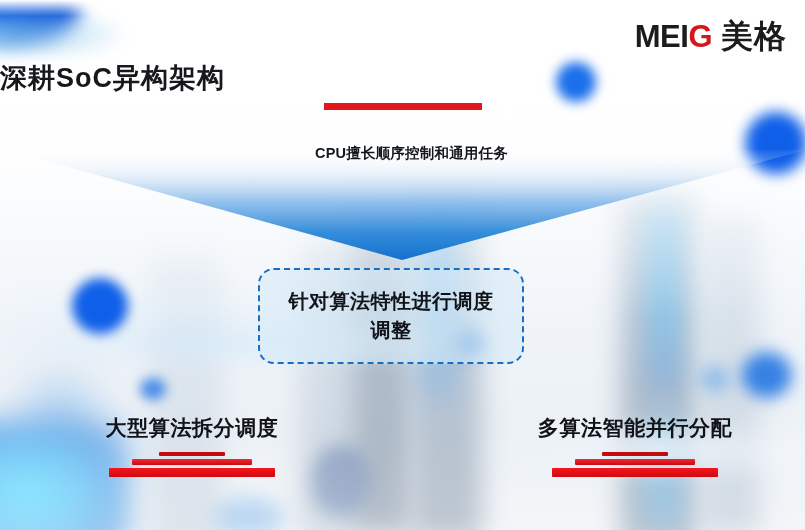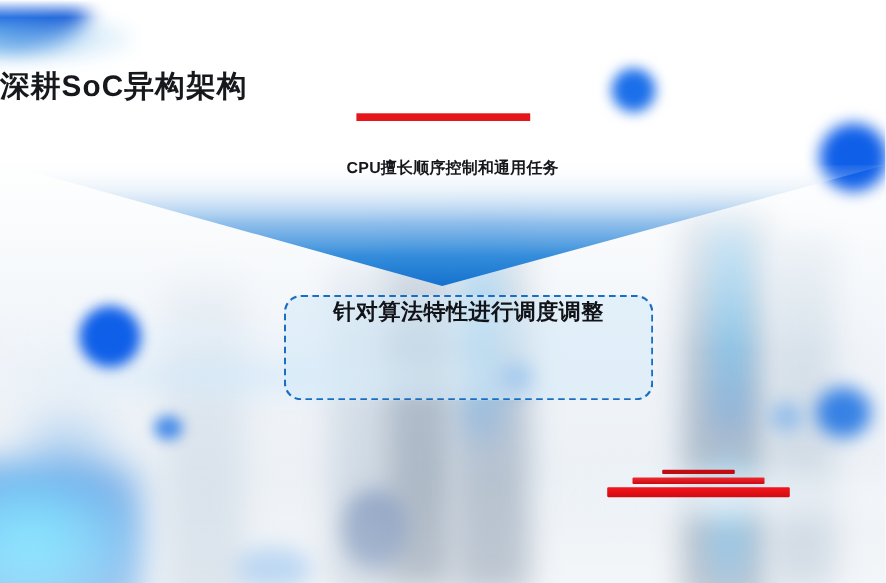--- a/index.html
+++ b/index.html
@@ -220,27 +220,27 @@
     letter-spacing: .2px;
   }
   .caption.c1 { padding-left: 18px; }
   .caption.c3 { padding-right: 12px; }
 
   
   .dash-box {
     position: absolute;
     left: 258px;
     top: 268px;
-    width: 336px;
+    width: 266px;
     height: 96px;
     border: 2px dashed #1a6ec2;
     border-radius: 16px;
     background: rgba(214,234,248,.58);
     display: flex;
-    align-items: flex-start;
+    align-items: center;
     justify-content: center;
     box-sizing: border-box;
   }
   .dash-box-text {
     font-size: 20px;
     font-weight: 700;
     color: #111318;
     line-height: 1.45;
     text-align: center;
     letter-spacing: .5px;
@@ -336,36 +336,49 @@
           <stop offset="22%" stop-color="#cfe2f5" stop-opacity="0.45"></stop>
           <stop offset="48%" stop-color="#7db4e8" stop-opacity="0.85"></stop>
           <stop offset="75%" stop-color="#2f8ada" stop-opacity="0.97"></stop>
           <stop offset="100%" stop-color="#1471cd" stop-opacity="1"></stop>
         </linearGradient>
       </defs>
       <polygon points="25,5 805,0 402,110" fill="url(#funnelGrad)"></polygon>
     </svg>
   </div>
 
+  <div class="logo">
+    <span class="logo-meig"><span>MEI</span><span class="g-red">G</span></span>
+    <span class="logo-cn">美格</span>
+  </div>
 
   <div class="title-wrap">
     <div class="title">深耕SoC异构架构</div>
     <div class="title-underline"></div>
   </div>
 
   <div class="captions">
     <div class="caption c1">CPU擅长顺序控制和通用任务</div>
   </div>
 
   <div class="dash-box">
     <div class="dash-box-text">针对算法特性进行调度调整</div>
   </div>
 
-
-  <div class="bottom-item right">
+  <div class="bottom-item left">
+    <div class="bottom-text">大型算法拆分调度</div>
     <div class="bar-stack">
       <div class="bar b1"></div>
       <div class="bar b2"></div>
       <div class="bar b3"></div>
     </div>
   </div>
 
+  <div class="bottom-item right">
+    <div class="bottom-text">多算法智能并行分配</div>
+    <div class="bar-stack">
+      <div class="bar b1"></div>
+      <div class="bar b2"></div>
+      <div class="bar b3"></div>
+    </div>
+  </div>
+
 </div>
 
 </body></html>

